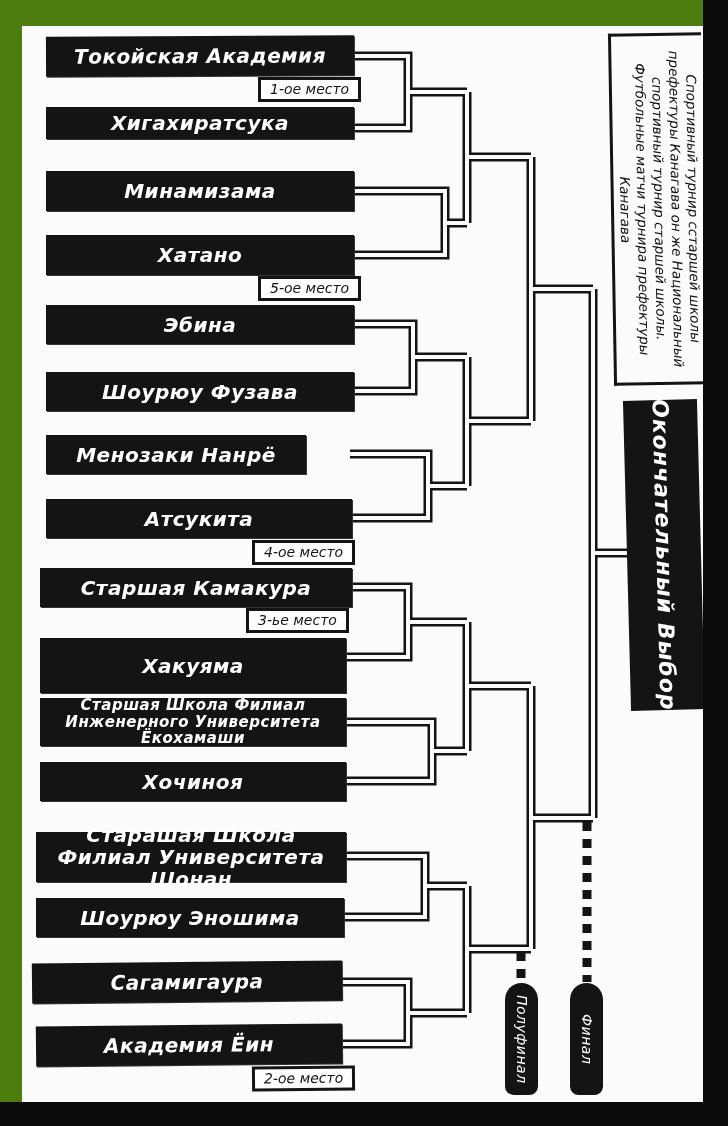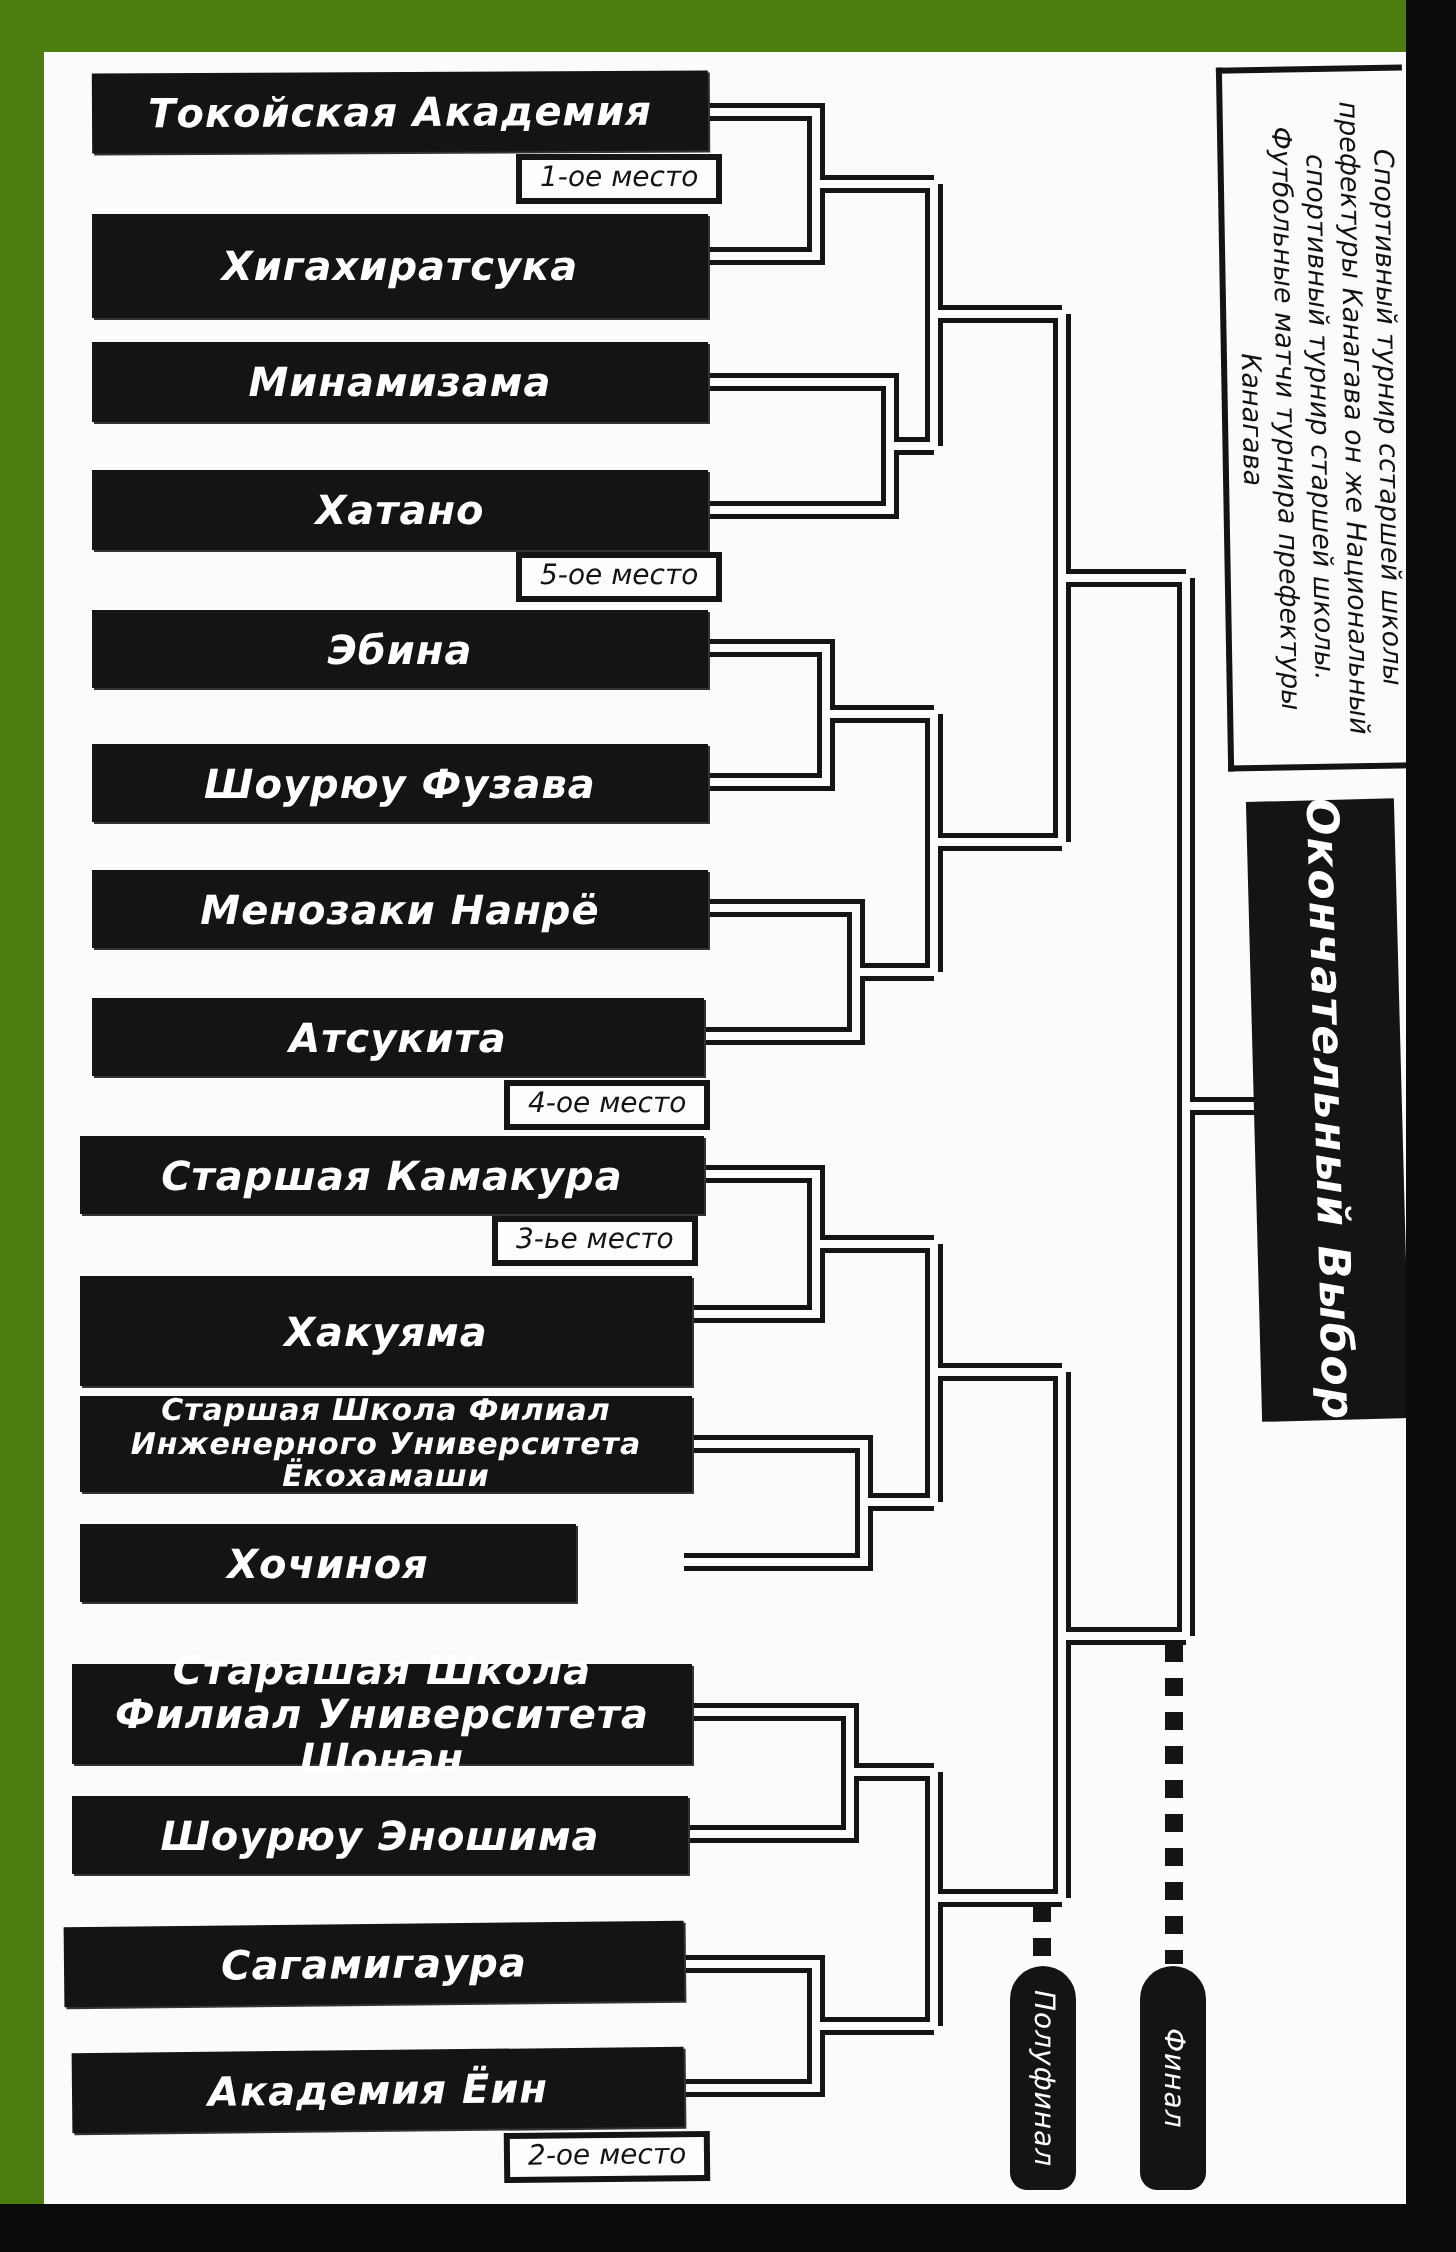--- a/index.html
+++ b/index.html
@@ -67,31 +67,31 @@
     <g fill="none" stroke="#fbfbfb" stroke-width="4" stroke-linecap="butt" stroke-linejoin="miter">
       <path d="M350,56 H408 V128 H350 M408,92 H467 M350,191 H445 V255 H350 M445,223 H467 M467,92 V223 M467,157 H531 M350,324 H413 V391 H350 M413,357 H467 M350,454 H428 V518 H350 M428,486 H467 M467,357 V486 M467,421 H531 M531,157 V421 M531,289 H593 M342,587 H408 V657 H342 M408,622 H467 M342,722 H432 V781 H342 M432,751 H467 M467,622 V751 M467,686 H531 M342,856 H425 V917 H342 M425,886 H467 M342,982 H408 V1044 H342 M408,1013 H467 M467,886 V1013 M467,949 H531 M531,686 V949 M531,818 H593 M593,289 V818 M593,553 H628"></path>
     </g>
     <g fill="none" stroke="#141414" stroke-width="9" stroke-dasharray="9 8">
       <path d="M521,952 V982"></path>
       <path d="M587,822 V982"></path>
     </g>
   </svg>
 
   <div class="tbox" style="left:46px;top:36px;width:308px;height:40px;transform:rotate(-0.3deg)">Токойская Академия</div>
-  <div class="tbox" style="left:46px;top:107px;width:308px;height:52px">Хигахиратсука</div>
+  <div class="tbox" style="left:46px;top:107px;width:308px;height:32px">Хигахиратсука</div>
   <div class="tbox" style="left:46px;top:171px;width:308px;height:40px">Минамизама</div>
   <div class="tbox" style="left:46px;top:305px;width:308px;height:39px">Эбина</div>
   <div class="tbox" style="left:46px;top:235px;width:308px;height:40px">Хатано</div>
   <div class="tbox" style="left:46px;top:372px;width:308px;height:39px">Шоурюу Фузава</div>
-  <div class="tbox" style="left:46px;top:435px;width:308px;height:39px">Менозаки Нанрё</div>
+  <div class="tbox" style="left:46px;top:435px;width:260px;height:39px">Менозаки Нанрё</div>
   <div class="tbox" style="left:46px;top:499px;width:306px;height:39px">Атсукита</div>
   <div class="tbox" style="left:40px;top:568px;width:312px;height:39px">Старшая Камакура</div>
   <div class="tbox" style="left:40px;top:638px;width:306px;height:55px">Хакуяма</div>
   <div class="tbox two" style="left:40px;top:698px;width:306px;height:48px">Старшая Школа Филиал Инженерного Университета Ёкохамаши</div>
-  <div class="tbox" style="left:40px;top:762px;width:248px;height:39px">Хочиноя</div>
+  <div class="tbox" style="left:40px;top:762px;width:306px;height:39px">Хочиноя</div>
   <div class="tbox two" style="left:36px;top:832px;width:310px;height:50px;font-size:20px">Старашая Школа Филиал Университета Шонан</div>
   <div class="tbox" style="left:36px;top:898px;width:308px;height:39px">Шоурюу Эношима</div>
   <div class="tbox" style="left:32px;top:962px;width:310px;height:40px;transform:rotate(-0.6deg)">Сагамигаура</div>
   <div class="tbox" style="left:36px;top:1025px;width:306px;height:40px;transform:rotate(-0.6deg)">Академия Ёин</div>
 
   <div class="badge" style="left:258px;top:77px">1-ое место</div>
   <div class="badge" style="left:258px;top:276px">5-ое место</div>
   <div class="badge" style="left:252px;top:540px">4-ое место</div>
   <div class="badge" style="left:246px;top:608px">3-ье место</div>
   <div class="badge" style="left:252px;top:1066px;transform:rotate(-0.6deg)">2-ое место</div>

